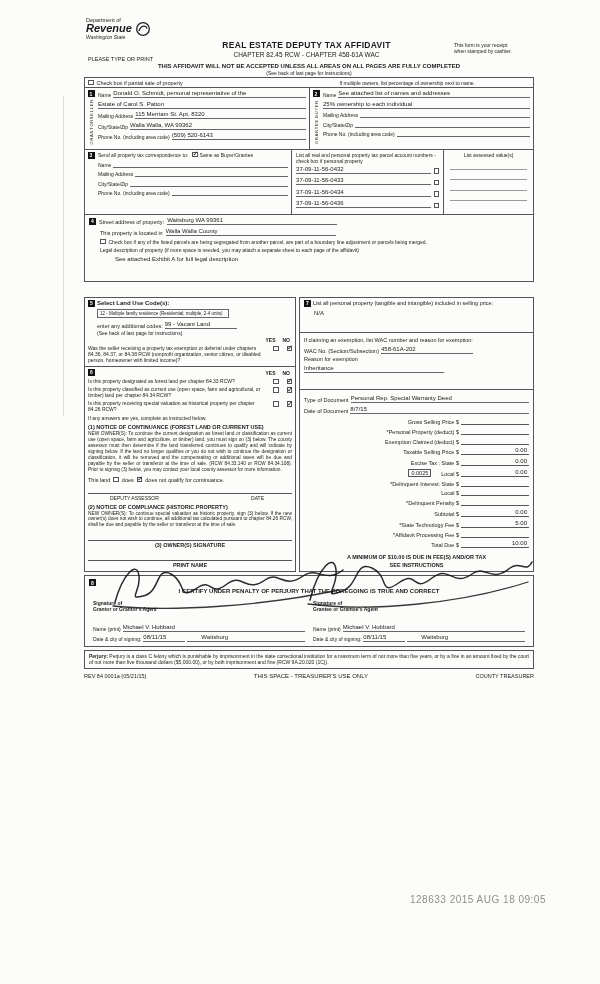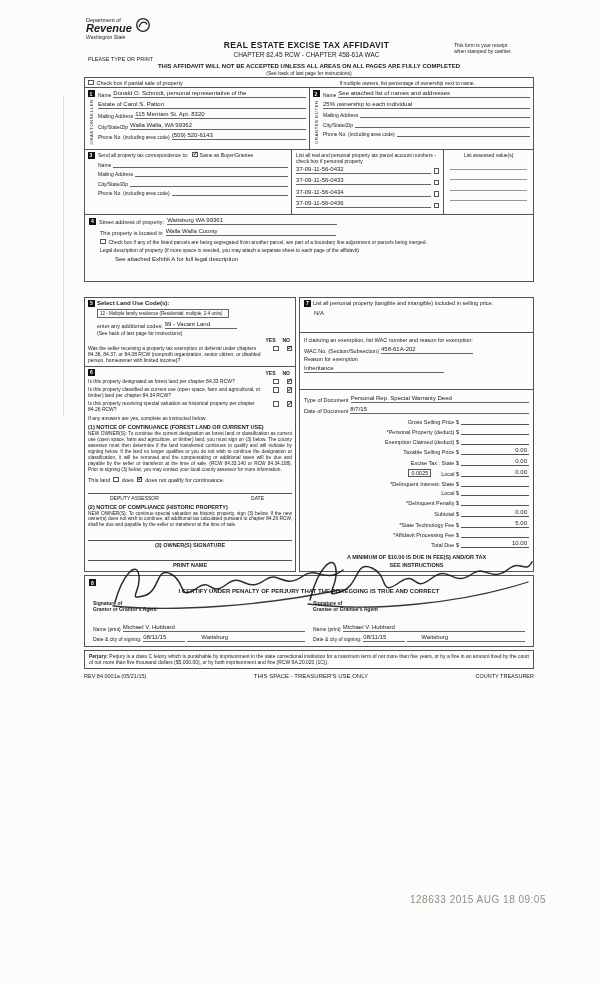--- a/index.html
+++ b/index.html
@@ -4,21 +4,21 @@
 <style>
   * { margin:0; padding:0; box-sizing:border-box; }
   html,body { background:#fff; }
   body { width:600px; height:984px; font-family:"Liberation Sans", sans-serif; }
   .page { position:relative; width:600px; height:984px; background:#fcfcfa; overflow:hidden; color:#1b1b1b; }
   .artifact { position:absolute; left:63px; top:96px; width:1px; height:320px; background:#dcdcd8; }
   .form { position:absolute; left:84px; top:16px; width:450px; }
 
   
   .hdr { position:relative; height:61px; }
-  .agency { position:absolute; left:2px; top:1px; display:flex; gap:3px; align-items:flex-start; }
+  .agency { position:absolute; left:2px; top:1px; display:flex; gap:3px; align-items:center; }
   .dept { font-size:5.5px; }
   .rev { font-size:11px; font-weight:bold; font-style:italic; line-height:11px; }
   .wstate { font-size:5px; font-style:italic; }
   .title-block { position:absolute; left:95px; top:24px; width:255px; text-align:center; }
   .title { font-size:8.5px; font-weight:bold; letter-spacing:0.3px; }
   .chapter { font-size:6.5px; margin-top:1px; }
   .receipt { position:absolute; right:0; top:26px; width:80px; font-size:5px; line-height:6px; }
   .type-print { position:absolute; left:4px; top:40px; font-size:5.5px; }
   .warning { position:absolute; left:0; right:0; top:47px; text-align:center; font-size:6px; font-weight:bold; }
   .seeback { position:absolute; left:0; right:0; top:54px; text-align:center; font-size:5px; }
@@ -152,21 +152,21 @@
           <div class="dept">Department of</div>
           <div class="rev">Revenue</div>
           <div class="wstate">Washington State</div>
         </div>
         <svg class="logo" width="16" height="16" viewBox="0 0 16 16">
           <circle cx="8" cy="8" r="6.3" fill="none" stroke="#222" stroke-width="1.3"></circle>
           <path d="M4 10 C 6 4, 11 4, 12 7.5" fill="none" stroke="#222" stroke-width="1.3"></path>
         </svg>
       </div>
       <div class="title-block">
-        <div class="title">REAL ESTATE EXCISE TAX AFFIDAVIT</div>
+        <div class="title">REAL ESTATE DEPUTY TAX AFFIDAVIT</div>
         <div class="chapter">CHAPTER 82.45 RCW - CHAPTER 458-61A WAC</div>
       </div>
       <div class="receipt">
         <div>This form is your receipt</div>
         <div>when stamped by cashier.</div>
       </div>
       <div class="type-print">PLEASE TYPE OR PRINT</div>
       <div class="warning">THIS AFFIDAVIT WILL NOT BE ACCEPTED UNLESS ALL AREAS ON ALL PAGES ARE FULLY COMPLETED</div>
       <div class="seeback">(See back of last page for instructions)</div>
     </div>

